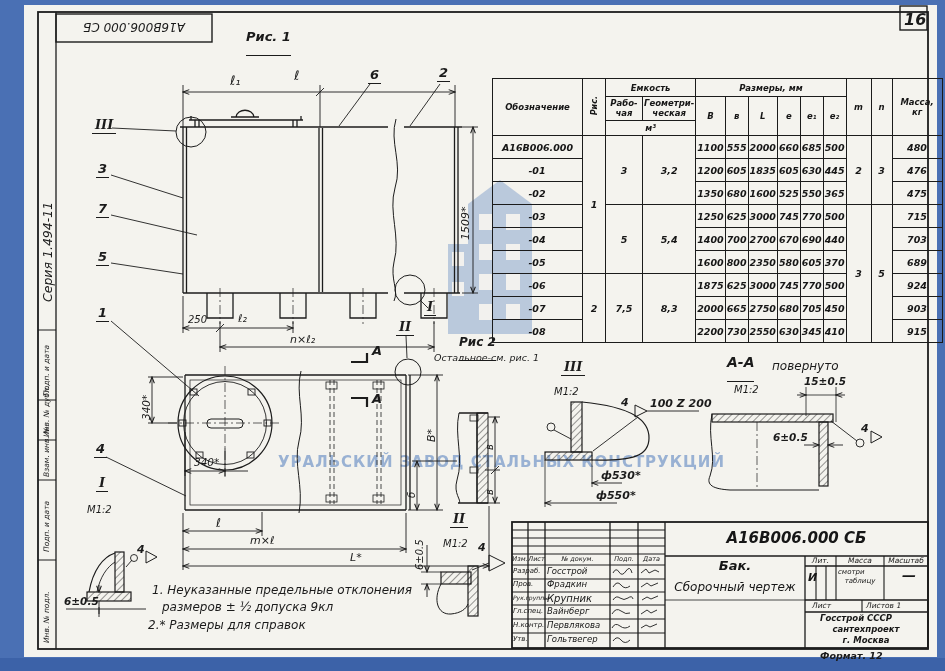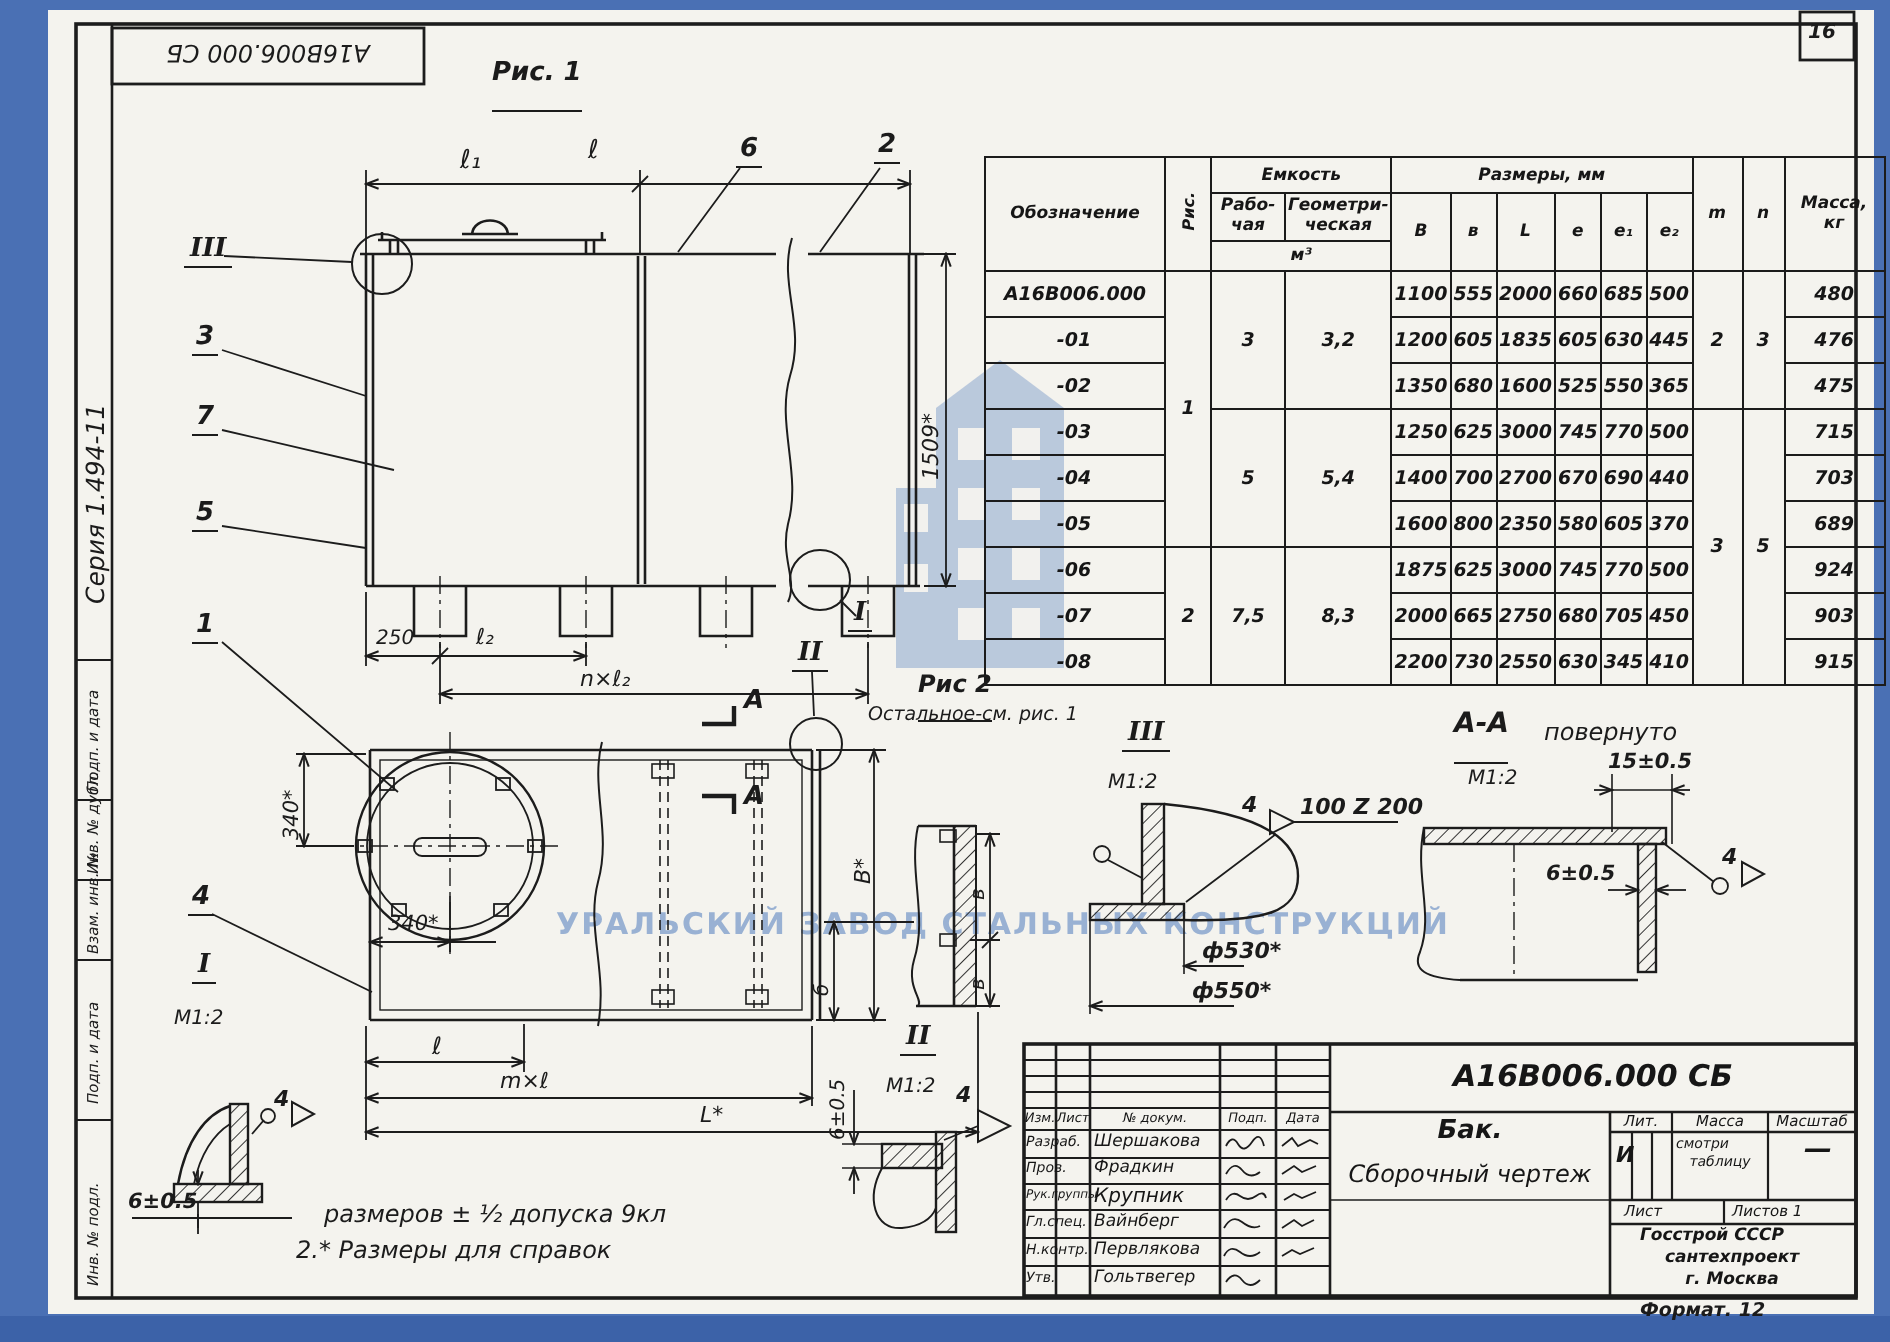--- a/index.html
+++ b/index.html
@@ -380,21 +380,21 @@
             <td class="c-dim">2550</td>
             <td class="c-dim">630</td>
             <td class="c-dim">345</td>
             <td class="c-dim">410</td>
             <td class="c-mass">915</td>
           </tr>
         </tbody>
     </table>
   </div>
 
-  <div class="lbl" style="left:904px;top:12px;font-size:10px;font-weight:bold">16</div>
+  <div class="lbl" style="left:904px;top:12px;font-size:16px;font-weight:bold">16</div>
   <div class="lbl rot180 ctr" style="left:60px;top:20px;width:148px;font-size:12px">А16В006.000 СБ</div>
   <div class="lbl rot" style="left:41px;top:302px;font-size:12.5px">Серия 1.494-11</div>
   <div class="lbl rot" style="left:43px;top:396px;font-size:7.5px">Подп. и дата</div>
   <div class="lbl rot" style="left:43px;top:437px;font-size:7.5px">Инв. № дубл.</div>
   <div class="lbl rot" style="left:43px;top:477px;font-size:7.5px">Взам. инв. №</div>
   <div class="lbl rot" style="left:43px;top:552px;font-size:7.5px">Подп. и дата</div>
   <div class="lbl rot" style="left:43px;top:643px;font-size:7.5px">Инв. № подл.</div>
   <div class="lbl" style="left:820px;top:651px;font-size:9.5px;font-weight:bold">Формат. 12</div>
 
   <div class="lbl underln" style="left:246px;top:30px;font-size:13px;font-weight:bold">Рис. 1</div>
@@ -446,34 +446,35 @@
   <div class="lbl" style="left:601px;top:470px;font-size:11px;font-weight:bold">ф530*</div>
   <div class="lbl" style="left:596px;top:490px;font-size:11px;font-weight:bold">ф550*</div>
 
   <div class="lbl underln" style="left:727px;top:355px;font-size:14px;font-weight:bold">А-А</div>
   <div class="lbl" style="left:772px;top:360px;font-size:12px">повернуто</div>
   <div class="lbl" style="left:734px;top:385px;font-size:10px">М1:2</div>
   <div class="lbl" style="left:804px;top:376px;font-size:10.5px;font-weight:bold">15±0.5</div>
   <div class="lbl" style="left:773px;top:432px;font-size:10.5px;font-weight:bold">6±0.5</div>
   <div class="lbl" style="left:861px;top:423px;font-size:11px;font-weight:bold">4</div>
 
+  <div class="lbl" style="left:152px;top:584px;font-size:12px">1. Неуказанные предельные отклонения</div>
   <div class="lbl" style="left:162px;top:601px;font-size:12px">размеров ± ½ допуска 9кл</div>
   <div class="lbl" style="left:148px;top:619px;font-size:12px">2.* Размеры для справок</div>
 
   <div class="tb-lbl ctr" style="left:665px;top:530px;width:263px;font-size:15px;font-weight:bold;font-style:italic">А16В006.000 СБ</div>
   <div class="tb-lbl ctr" style="left:665px;top:559px;width:140px;font-size:13px;font-weight:bold;font-style:italic">Бак.</div>
   <div class="tb-lbl ctr" style="left:665px;top:581px;width:140px;font-size:12px;font-style:italic">Сборочный чертеж</div>
   <div class="tb-lbl ctr" style="left:512px;top:556px;width:16px;font-size:6.5px">Изм.</div>
   <div class="tb-lbl ctr" style="left:528px;top:556px;width:17px;font-size:6.5px">Лист</div>
   <div class="tb-lbl ctr" style="left:545px;top:556px;width:65px;font-size:6.5px">№ докум.</div>
   <div class="tb-lbl ctr" style="left:610px;top:556px;width:28px;font-size:6.5px">Подп.</div>
   <div class="tb-lbl ctr" style="left:638px;top:556px;width:27px;font-size:6.5px">Дата</div>
 
   <div class="tb-lbl" style="left:513px;top:568px;font-size:7px">Разраб.</div>
-  <div class="tb-lbl" style="left:547px;top:567px;font-size:8.5px;font-style:italic">Шершакова</div>
+  <div class="tb-lbl" style="left:547px;top:567px;font-size:8.5px;font-style:italic">Госстрой</div>
   <div class="tb-lbl" style="left:513px;top:581px;font-size:7px">Пров.</div>
   <div class="tb-lbl" style="left:547px;top:580px;font-size:8.5px;font-style:italic">Фрадкин</div>
   <div class="tb-lbl" style="left:513px;top:595px;font-size:6px">Рук.группы</div>
   <div class="tb-lbl" style="left:547px;top:593px;font-size:10px;font-style:italic">Крупник</div>
   <div class="tb-lbl" style="left:513px;top:608px;font-size:7px">Гл.спец.</div>
   <div class="tb-lbl" style="left:547px;top:607px;font-size:8.5px;font-style:italic">Вайнберг</div>
   <div class="tb-lbl" style="left:513px;top:622px;font-size:7px">Н.контр.</div>
   <div class="tb-lbl" style="left:547px;top:621px;font-size:8.5px;font-style:italic">Первлякова</div>
   <div class="tb-lbl" style="left:513px;top:636px;font-size:7px">Утв.</div>
   <div class="tb-lbl" style="left:547px;top:635px;font-size:8.5px;font-style:italic">Гольтвегер</div>

